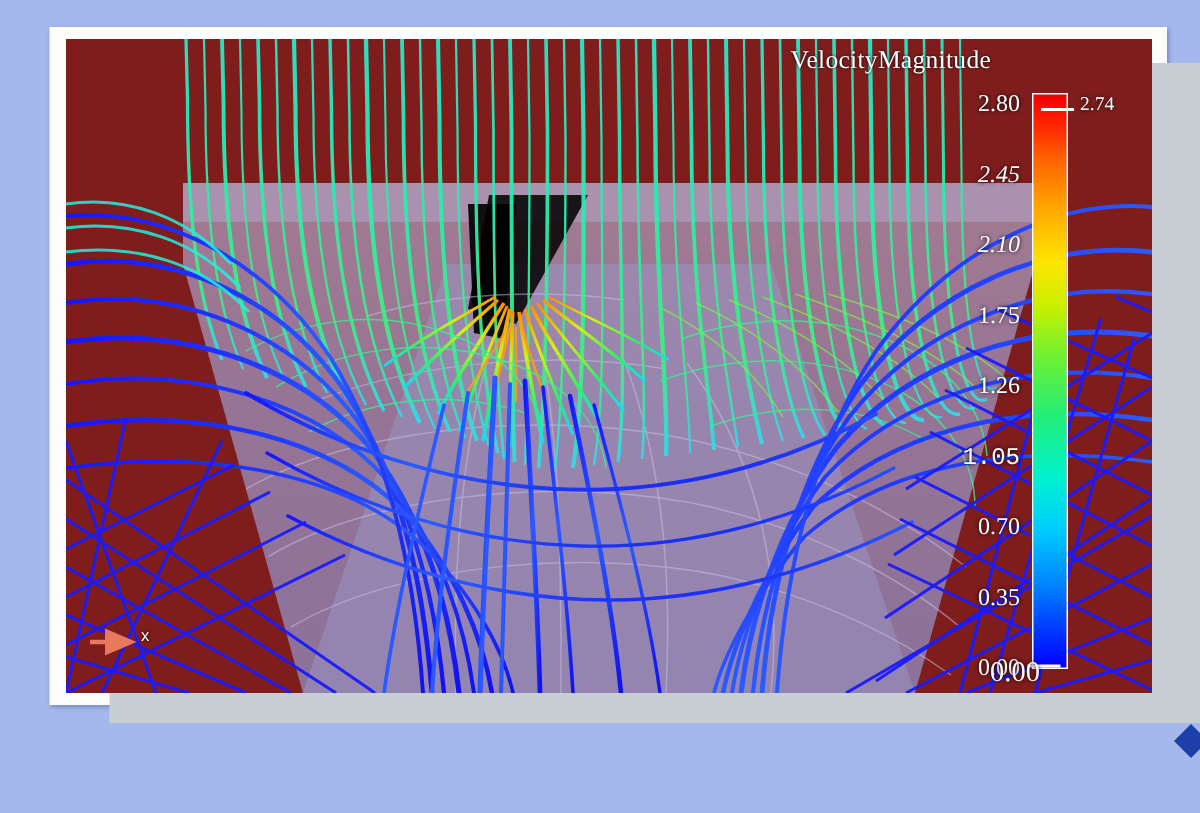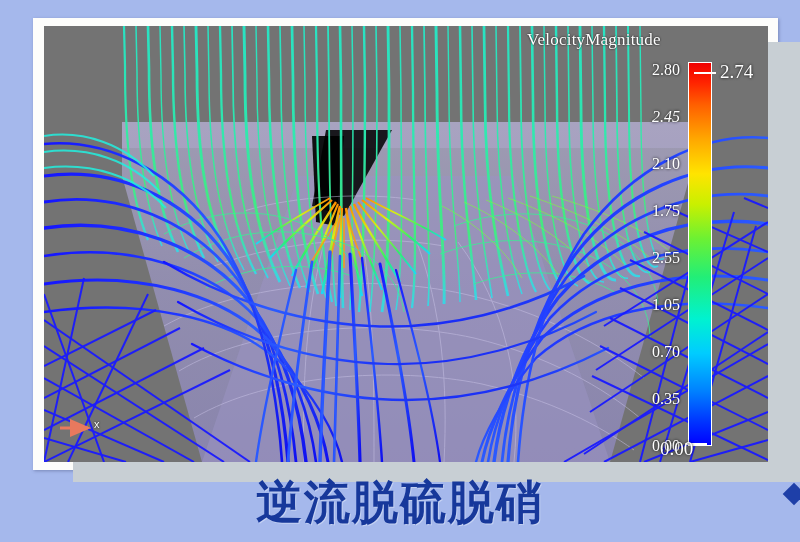--- a/index.html
+++ b/index.html
@@ -26,21 +26,21 @@
     box-shadow:1px 1px 3px rgba(40,50,90,.35);
   }
   .frame-inner-shade{
     position:absolute;left:40px;top:24px;width:731px;height:440px;
     background:#c8cfd4;
   }
 
   
   .canvas{
     position:absolute;left:44px;top:26px;width:724px;height:436px;
-    background:#737373;
+    background:#7f1d1d;
     overflow:hidden;
   }
 
   
   .flow-svg{position:absolute;left:0;top:0;width:724px;height:436px;}
 
   
   .legend-title{
     position:absolute;left:483px;top:4px;
     color:#ffffff;font-size:17px;letter-spacing:.2px;
@@ -66,21 +66,21 @@
       #ff2200 95%,
       #f00000 100%);
   }
   .cbar-tick-max{
     position:absolute;left:6px;top:10px;width:22px;height:2px;background:#fff;
   }
   .cbar-tick-min{
     position:absolute;left:-3px;top:381px;width:22px;height:2px;background:#fff;
   }
   .cbar-max-label{
-    position:absolute;left:32px;top:-1px;color:#fff;font-size:19px;
+    position:absolute;left:32px;top:-1px;color:#fff;font-size:13px;
     text-shadow:0 0 3px #000;white-space:nowrap;
   }
   .cbar-min-label{
     position:absolute;left:-28px;top:376px;color:#fff;font-size:19px;
     text-shadow:0 0 3px #000;white-space:nowrap;
   }
   .ticklabels{position:absolute;left:532px;top:36px;width:104px;height:384px;}
   .ticklabel{
     position:absolute;right:0;color:#ffffff;font-size:16px;
     text-shadow:0 0 3px #000;white-space:nowrap;line-height:1;
@@ -335,24 +335,24 @@
         <path d="M0,126 C44,120 86,134 116,166"></path>
         <path d="M0,142 C48,136 92,150 122,182"></path>
       </g>
     </svg>
 
     <div class="legend-title">VelocityMagnitude</div>
 
     <div class="ticklabels">
       <div class="ticklabel" style="top:0px;">2.80</div>
       <div class="ticklabel" style="top:47px;font-style:italic;">2.45</div>
-      <div class="ticklabel" style="top:94px;">2.10</div>
+      <div class="ticklabel" style="top:94px;font-style:italic;">2.10</div>
       <div class="ticklabel" style="top:141px;padding-left:32px;">1.75</div>
-      <div class="ticklabel" style="top:188px;">2.55</div>
-      <div class="ticklabel" style="top:235px;">1.05</div>
+      <div class="ticklabel" style="top:188px;">1.26</div>
+      <div class="ticklabel" style="top:235px;font-family:Liberation Mono, monospace;">1.05</div>
       <div class="ticklabel" style="top:282px;">0.70</div>
       <div class="ticklabel" style="top:329px;text-align:right;">0.35</div>
       <div class="ticklabel" style="top:376px;">0.00</div>
     </div>
 
     <div class="cbar-wrap">
       <div class="cbar"></div>
       <div class="cbar-tick-max"></div>
       <div class="cbar-max-label">2.74</div>
       <div class="cbar-tick-min"></div>
@@ -366,16 +366,15 @@
             <path d="M0,0 L7,3 L0,6 z" fill="#e8795e"></path>
           </marker>
         </defs>
         <line x1="2" y1="12" x2="30" y2="12" stroke="#e8795e" stroke-width="3" marker-end="url(#ah)"></line>
       </svg>
       <div class="axis-label">x</div>
     </div>
 
   </div>
 
-  <div class="caption">逆流脱硫脱硝</div>
   <div class="deco"></div>
 
 </div>
 
 </body></html>

